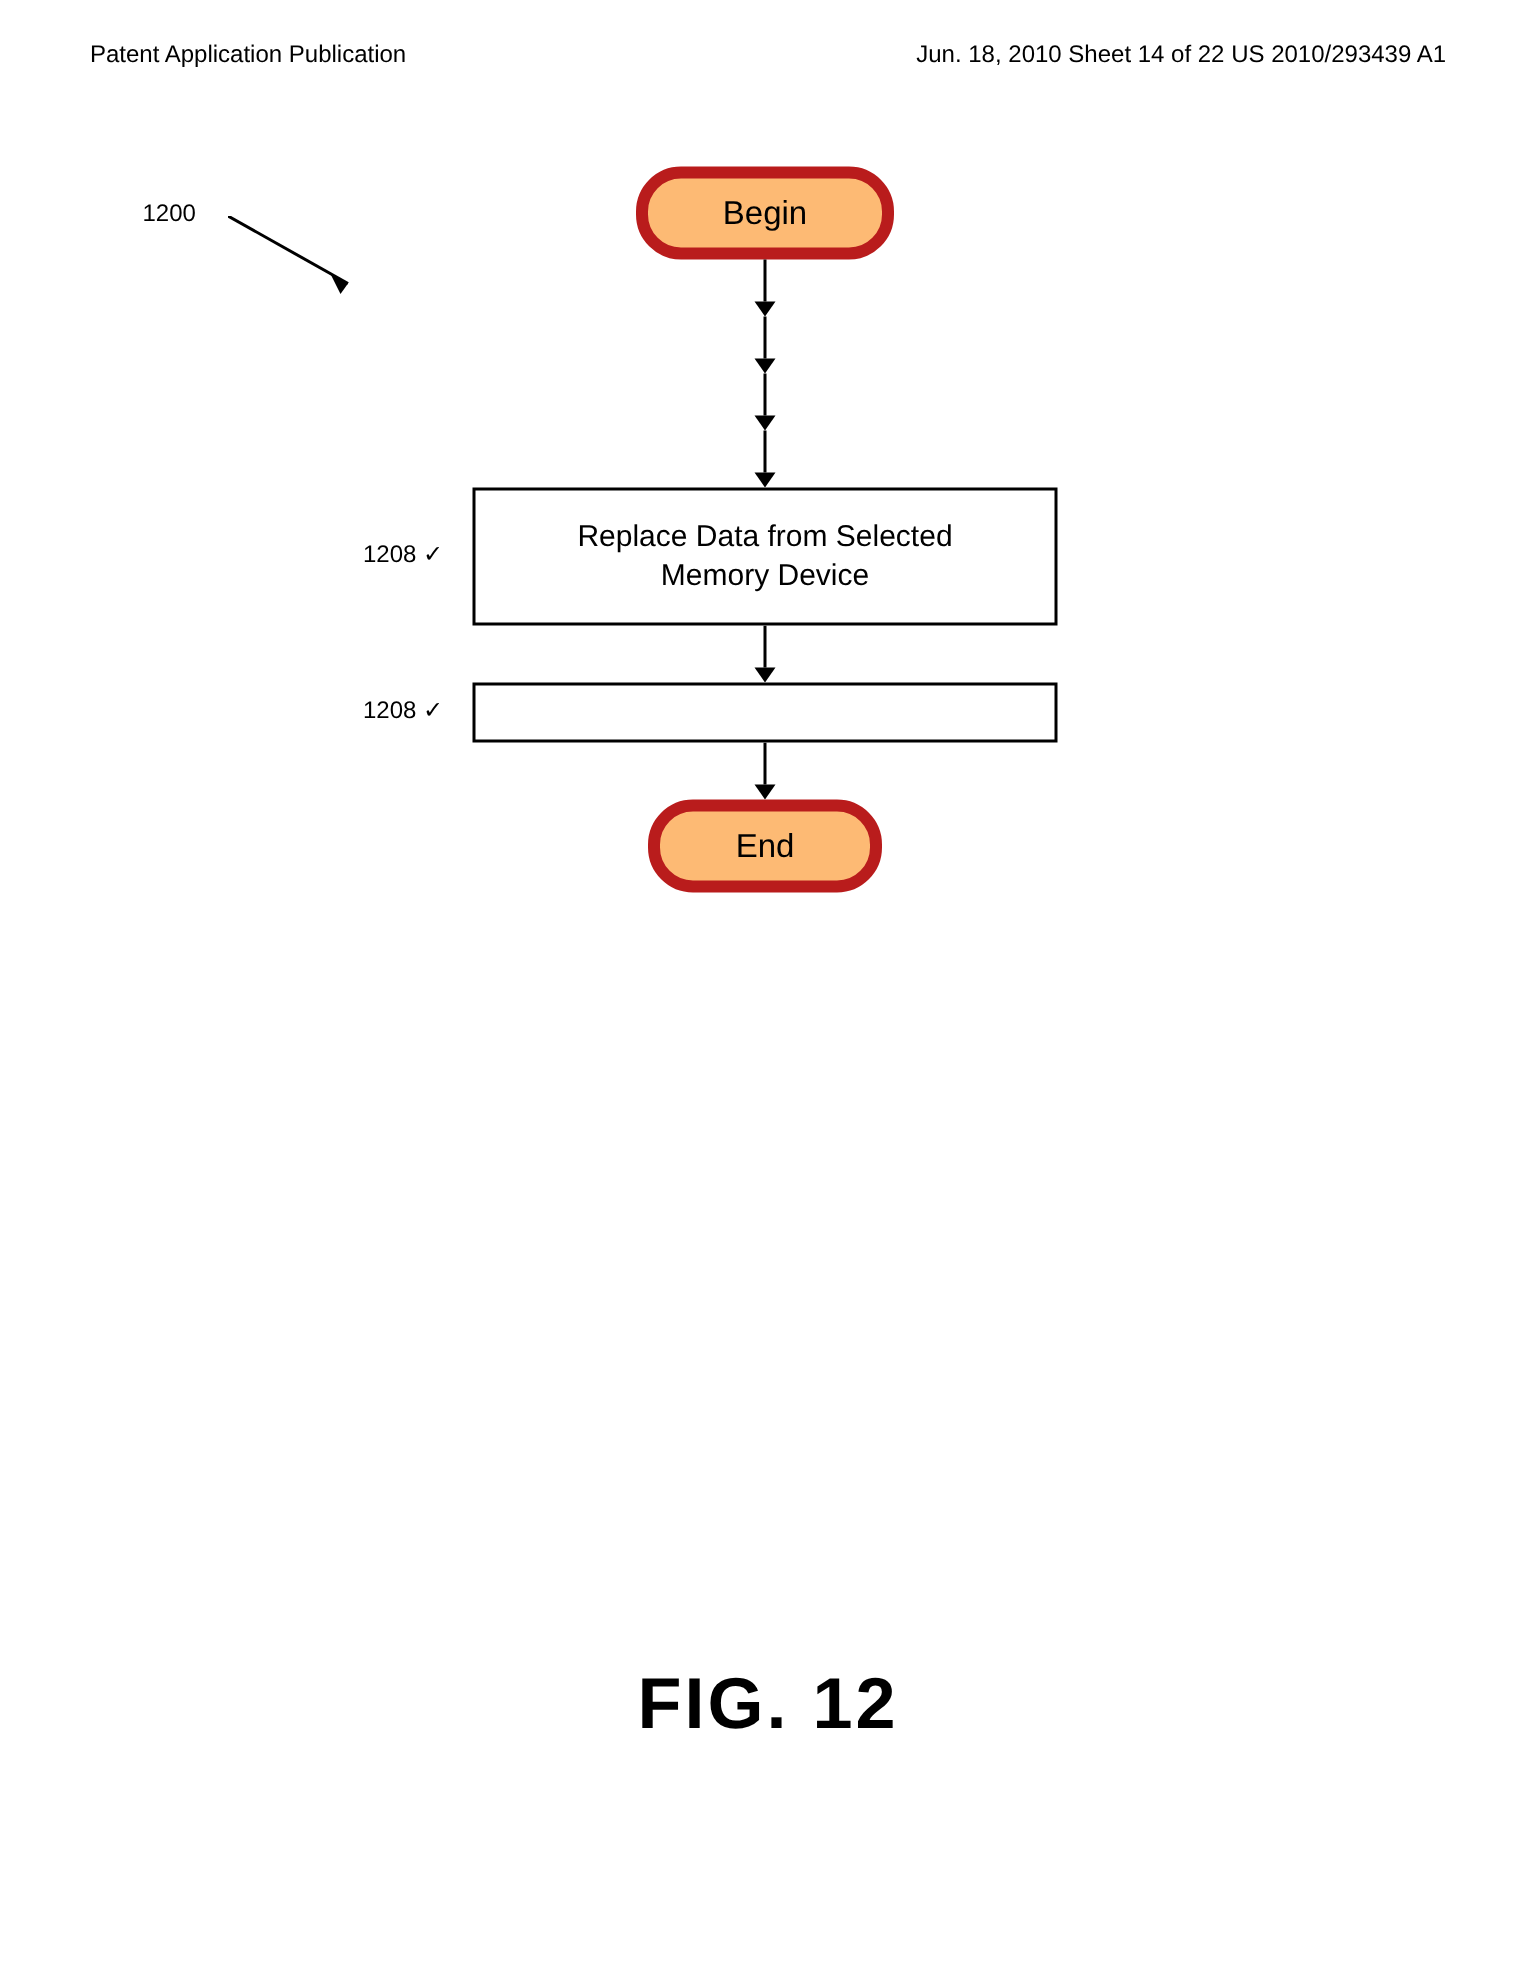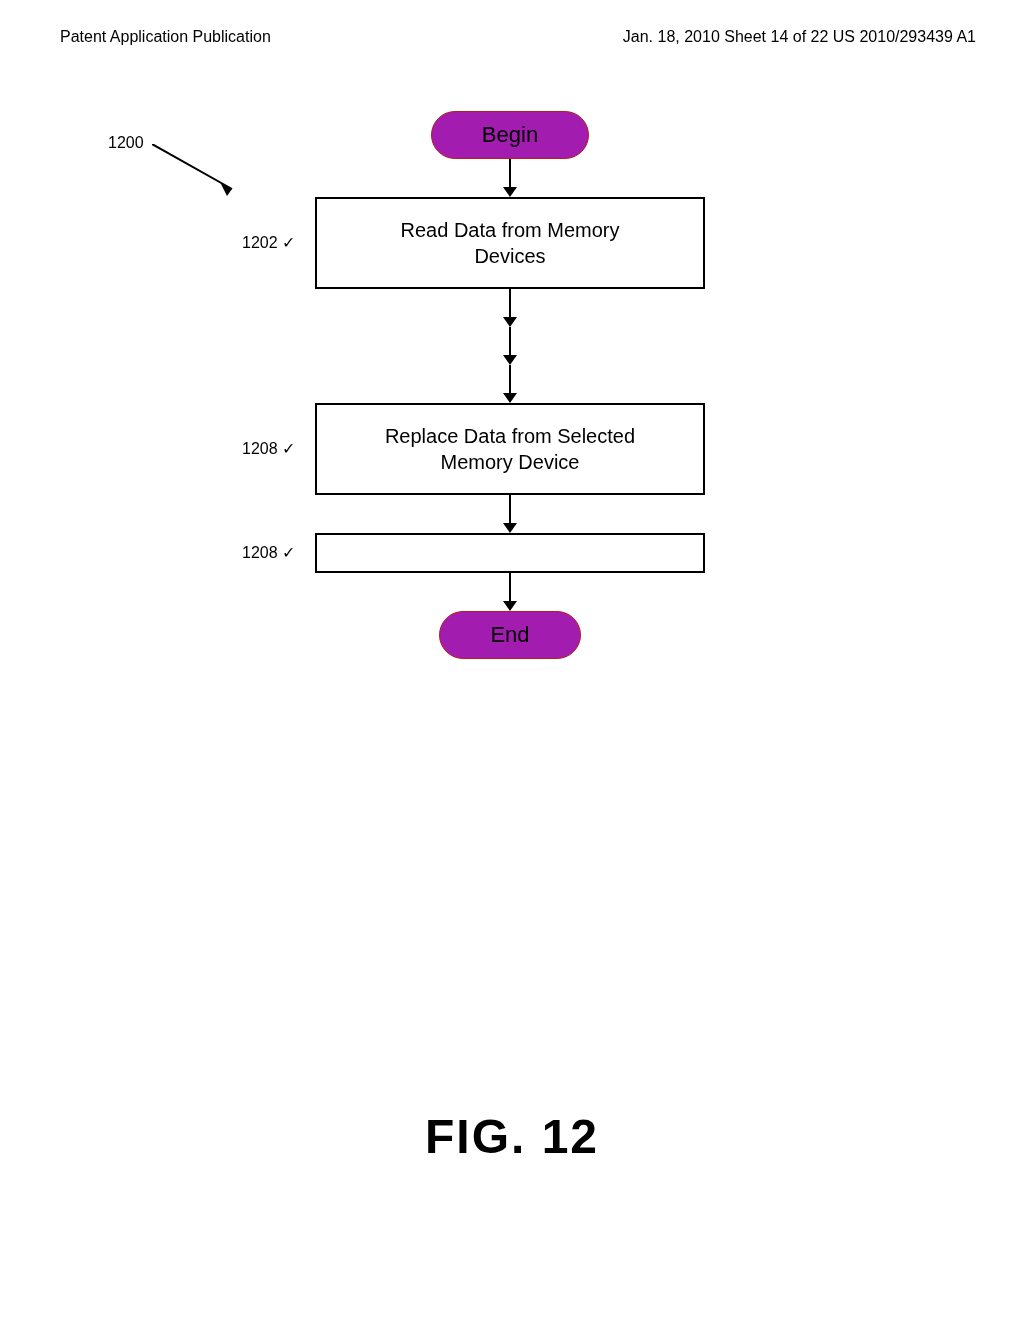--- a/index.html
+++ b/index.html
@@ -10,58 +10,58 @@
       font-family: Arial, sans-serif;
       position: relative;
       overflow: hidden;
     }
 
     
     .header {
       display: flex;
       justify-content: space-between;
       align-items: flex-start;
-      padding: 28px 48px 0 60px;
+      padding: 28px 60px 0 60px;
     }
 
     
     .diagram-area {
       position: relative;
       width: 100%;
       height: 1180px;
     }
 
     
     .label-1200 {
       position: absolute;
       top: 88px;
-      left: 108px;
+      left: 95px;
       font-size: 16px;
       color: #000;
     }
 
     
     .flowchart {
       position: absolute;
       top: 65px;
       left: 270px;
       width: 480px;
       display: flex;
       flex-direction: column;
       align-items: center;
     }
 
     
     .capsule {
-      border: 1px solid #b91c1c;
+      border: 8px solid #b91c1c;
       border-radius: 30px;
       padding: 10px 50px;
       font-size: 22px;
       color: #000;
-      background: #a21caf;
+      background: #fdba74;
       text-align: center;
     }
 
     
     .arrow-down {
       display: flex;
       flex-direction: column;
       align-items: center;
       margin: 0;
     }
@@ -116,21 +116,21 @@
       color: #000;
       letter-spacing: 2px;
       margin-top: 42px;
     }
   </style>
 </head>
 <body>
 
 <div class="header">
   <div>Patent Application Publication</div>
-  <div>Jan. 18, 2010   Sheet 14 of 22   US 2010/293439 A1</div>
+  <div>Jun. 18, 2010   Sheet 14 of 22   US 2010/293439 A1</div>
 </div>
 
 <div class="diagram-area">
 
   <div class="label-1200">
     <span>1200</span>
   </div>
 
   <svg style="position:absolute; top:98px; left:152px; width:90px; height:55px;">
     <line x1="0" y1="0" x2="80" y2="45" stroke="#000" stroke-width="2"></line>
@@ -141,24 +141,20 @@
 
     <div class="capsule">
       <span>Begin</span>
     </div>
 
     <div class="arrow-down">
       <div class="arrow-line"></div>
       <div class="arrow-head"></div>
     </div>
 
-    <div class="process-box">
-      <span class="step-label">1202</span>
-      <span>Read Data from Memory<br>Devices</span>
-    </div>
 
     <div class="arrow-down">
       <div class="arrow-line"></div>
       <div class="arrow-head"></div>
     </div>
 
 
     <div class="arrow-down">
       <div class="arrow-line"></div>
       <div class="arrow-head"></div>

